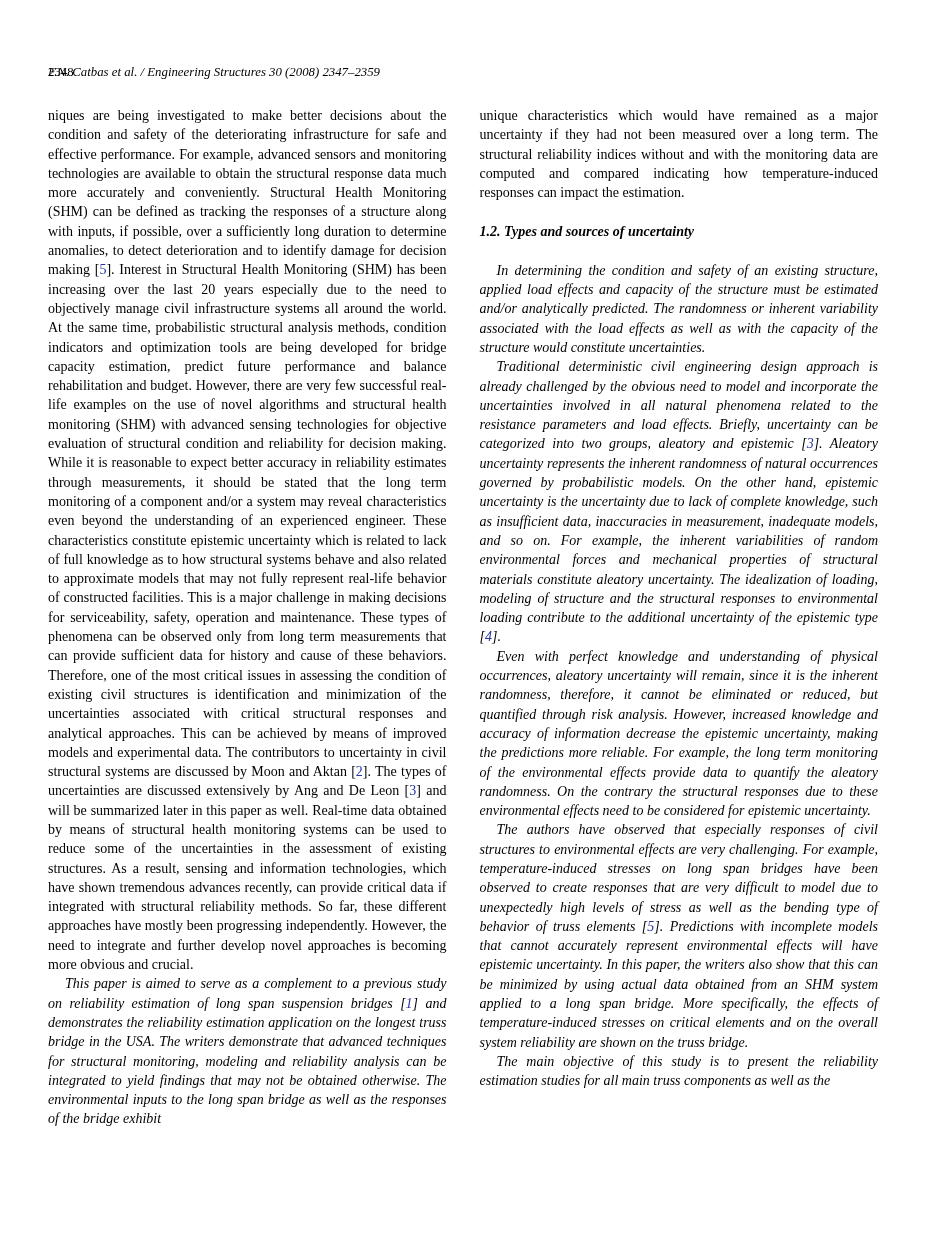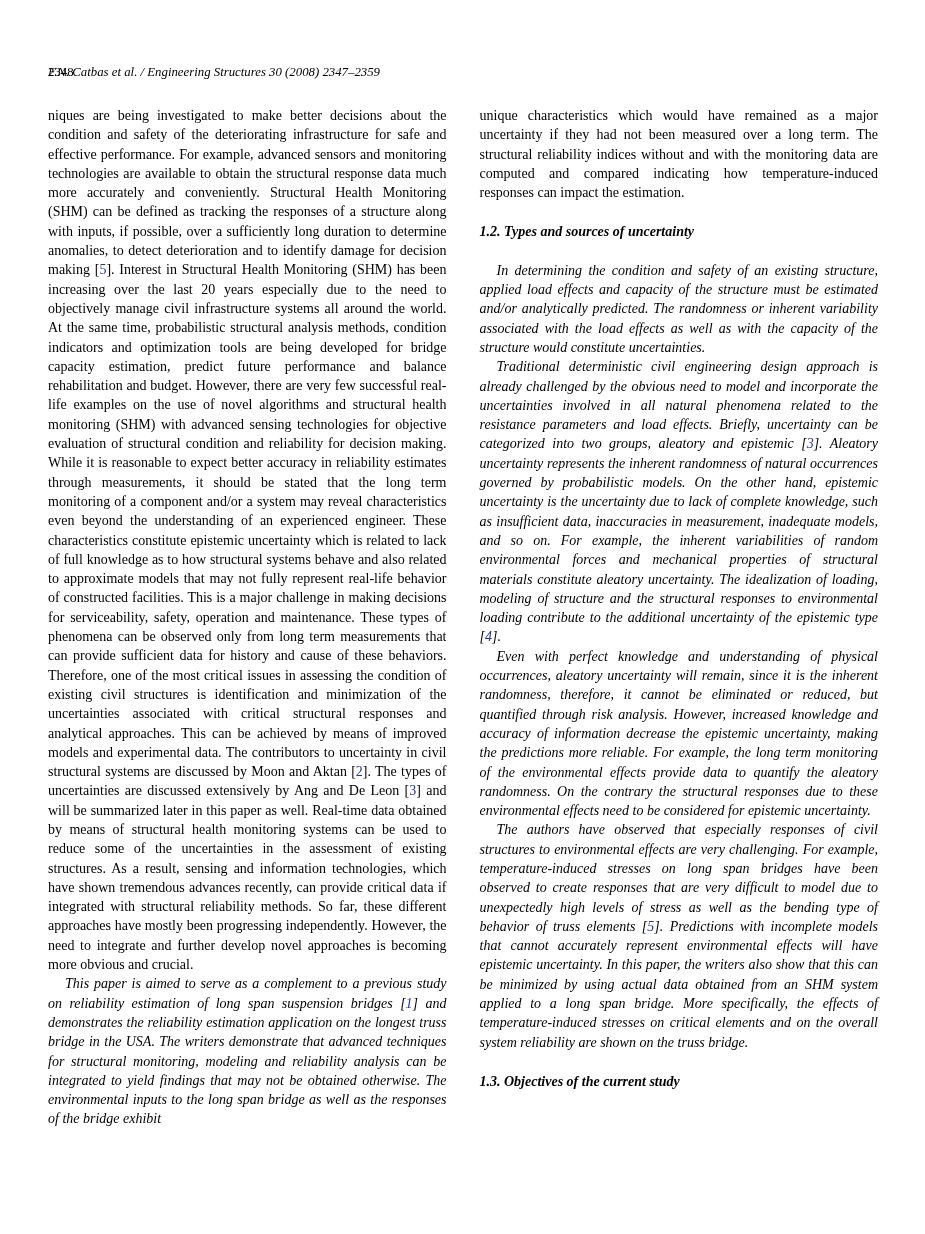--- a/index.html
+++ b/index.html
@@ -73,15 +73,15 @@
       <p class="para">niques are being investigated to make better decisions about the condition and safety of the deteriorating infrastructure for safe and effective performance. For example, advanced sensors and monitoring technologies are available to obtain the structural response data much more accurately and conveniently. Structural Health Monitoring (SHM) can be defined as tracking the responses of a structure along with inputs, if possible, over a sufficiently long duration to determine anomalies, to detect deterioration and to identify damage for decision making [<span class="citation">5</span>]. Interest in Structural Health Monitoring (SHM) has been increasing over the last 20 years especially due to the need to objectively manage civil infrastructure systems all around the world. At the same time, probabilistic structural analysis methods, condition indicators and optimization tools are being developed for bridge capacity estimation, predict future performance and balance rehabilitation and budget. However, there are very few successful real-life examples on the use of novel algorithms and structural health monitoring (SHM) with advanced sensing technologies for objective evaluation of structural condition and reliability for decision making. While it is reasonable to expect better accuracy in reliability estimates through measurements, it should be stated that the long term monitoring of a component and/or a system may reveal characteristics even beyond the understanding of an experienced engineer. These characteristics constitute epistemic uncertainty which is related to lack of full knowledge as to how structural systems behave and also related to approximate models that may not fully represent real-life behavior of constructed facilities. This is a major challenge in making decisions for serviceability, safety, operation and maintenance. These types of phenomena can be observed only from long term measurements that can provide sufficient data for history and cause of these behaviors. Therefore, one of the most critical issues in assessing the condition of existing civil structures is identification and minimization of the uncertainties associated with critical structural responses and analytical approaches. This can be achieved by means of improved models and experimental data. The contributors to uncertainty in civil structural systems are discussed by Moon and Aktan [<span class="citation">2</span>]. The types of uncertainties are discussed extensively by Ang and De Leon [<span class="citation">3</span>] and will be summarized later in this paper as well. Real-time data obtained by means of structural health monitoring systems can be used to reduce some of the uncertainties in the assessment of existing structures. As a result, sensing and information technologies, which have shown tremendous advances recently, can provide critical data if integrated with structural reliability methods. So far, these different approaches have mostly been progressing independently. However, the need to integrate and further develop novel approaches is becoming more obvious and crucial.</p>
       <p class="para indent">This paper is aimed to serve as a complement to a previous study on reliability estimation of long span suspension bridges [<span class="citation">1</span>] and demonstrates the reliability estimation application on the longest truss bridge in the USA. The writers demonstrate that advanced techniques for structural monitoring, modeling and reliability analysis can be integrated to yield findings that may not be obtained otherwise. The environmental inputs to the long span bridge as well as the responses of the bridge exhibit</p>
     </section>
   <section class="column">
       <p class="para">unique characteristics which would have remained as a major uncertainty if they had not been measured over a long term. The structural reliability indices without and with the monitoring data are computed and compared indicating how temperature-induced responses can impact the estimation.</p>
       <h2 class="section-heading">1.2.  Types and sources of uncertainty</h2>
       <p class="para indent">In determining the condition and safety of an existing structure, applied load effects and capacity of the structure must be estimated and/or analytically predicted. The randomness or inherent variability associated with the load effects as well as with the capacity of the structure would constitute uncertainties.</p>
       <p class="para indent">Traditional deterministic civil engineering design approach is already challenged by the obvious need to model and incorporate the uncertainties involved in all natural phenomena related to the resistance parameters and load effects. Briefly, uncertainty can be categorized into two groups, aleatory and epistemic [<span class="citation">3</span>]. Aleatory uncertainty represents the inherent randomness of natural occurrences governed by probabilistic models. On the other hand, epistemic uncertainty is the uncertainty due to lack of complete knowledge, such as insufficient data, inaccuracies in measurement, inadequate models, and so on. For example, the inherent variabilities of random environmental forces and mechanical properties of structural materials constitute aleatory uncertainty. The idealization of loading, modeling of structure and the structural responses to environmental loading contribute to the additional uncertainty of the epistemic type [<span class="citation">4</span>].</p>
       <p class="para indent">Even with perfect knowledge and understanding of physical occurrences, aleatory uncertainty will remain, since it is the inherent randomness, therefore, it cannot be eliminated or reduced, but quantified through risk analysis. However, increased knowledge and accuracy of information decrease the epistemic uncertainty, making the predictions more reliable. For example, the long term monitoring of the environmental effects provide data to quantify the aleatory randomness. On the contrary the structural responses due to these environmental effects need to be considered for epistemic uncertainty.</p>
       <p class="para indent">The authors have observed that especially responses of civil structures to environmental effects are very challenging. For example, temperature-induced stresses on long span bridges have been observed to create responses that are very difficult to model due to unexpectedly high levels of stress as well as the bending type of behavior of truss elements [<span class="citation">5</span>]. Predictions with incomplete models that cannot accurately represent environmental effects will have epistemic uncertainty. In this paper, the writers also show that this can be minimized by using actual data obtained from an SHM system applied to a long span bridge. More specifically, the effects of temperature-induced stresses on critical elements and on the overall system reliability are shown on the truss bridge.</p>
-      <h2 class="section-heading">1.3.  Objectives of the current study</h2>
+      <p class="para indent">The main objective of this study is to present the reliability estimation studies for all main truss components as well as the</p>
     </section>
 </main>
 
 </body></html>

